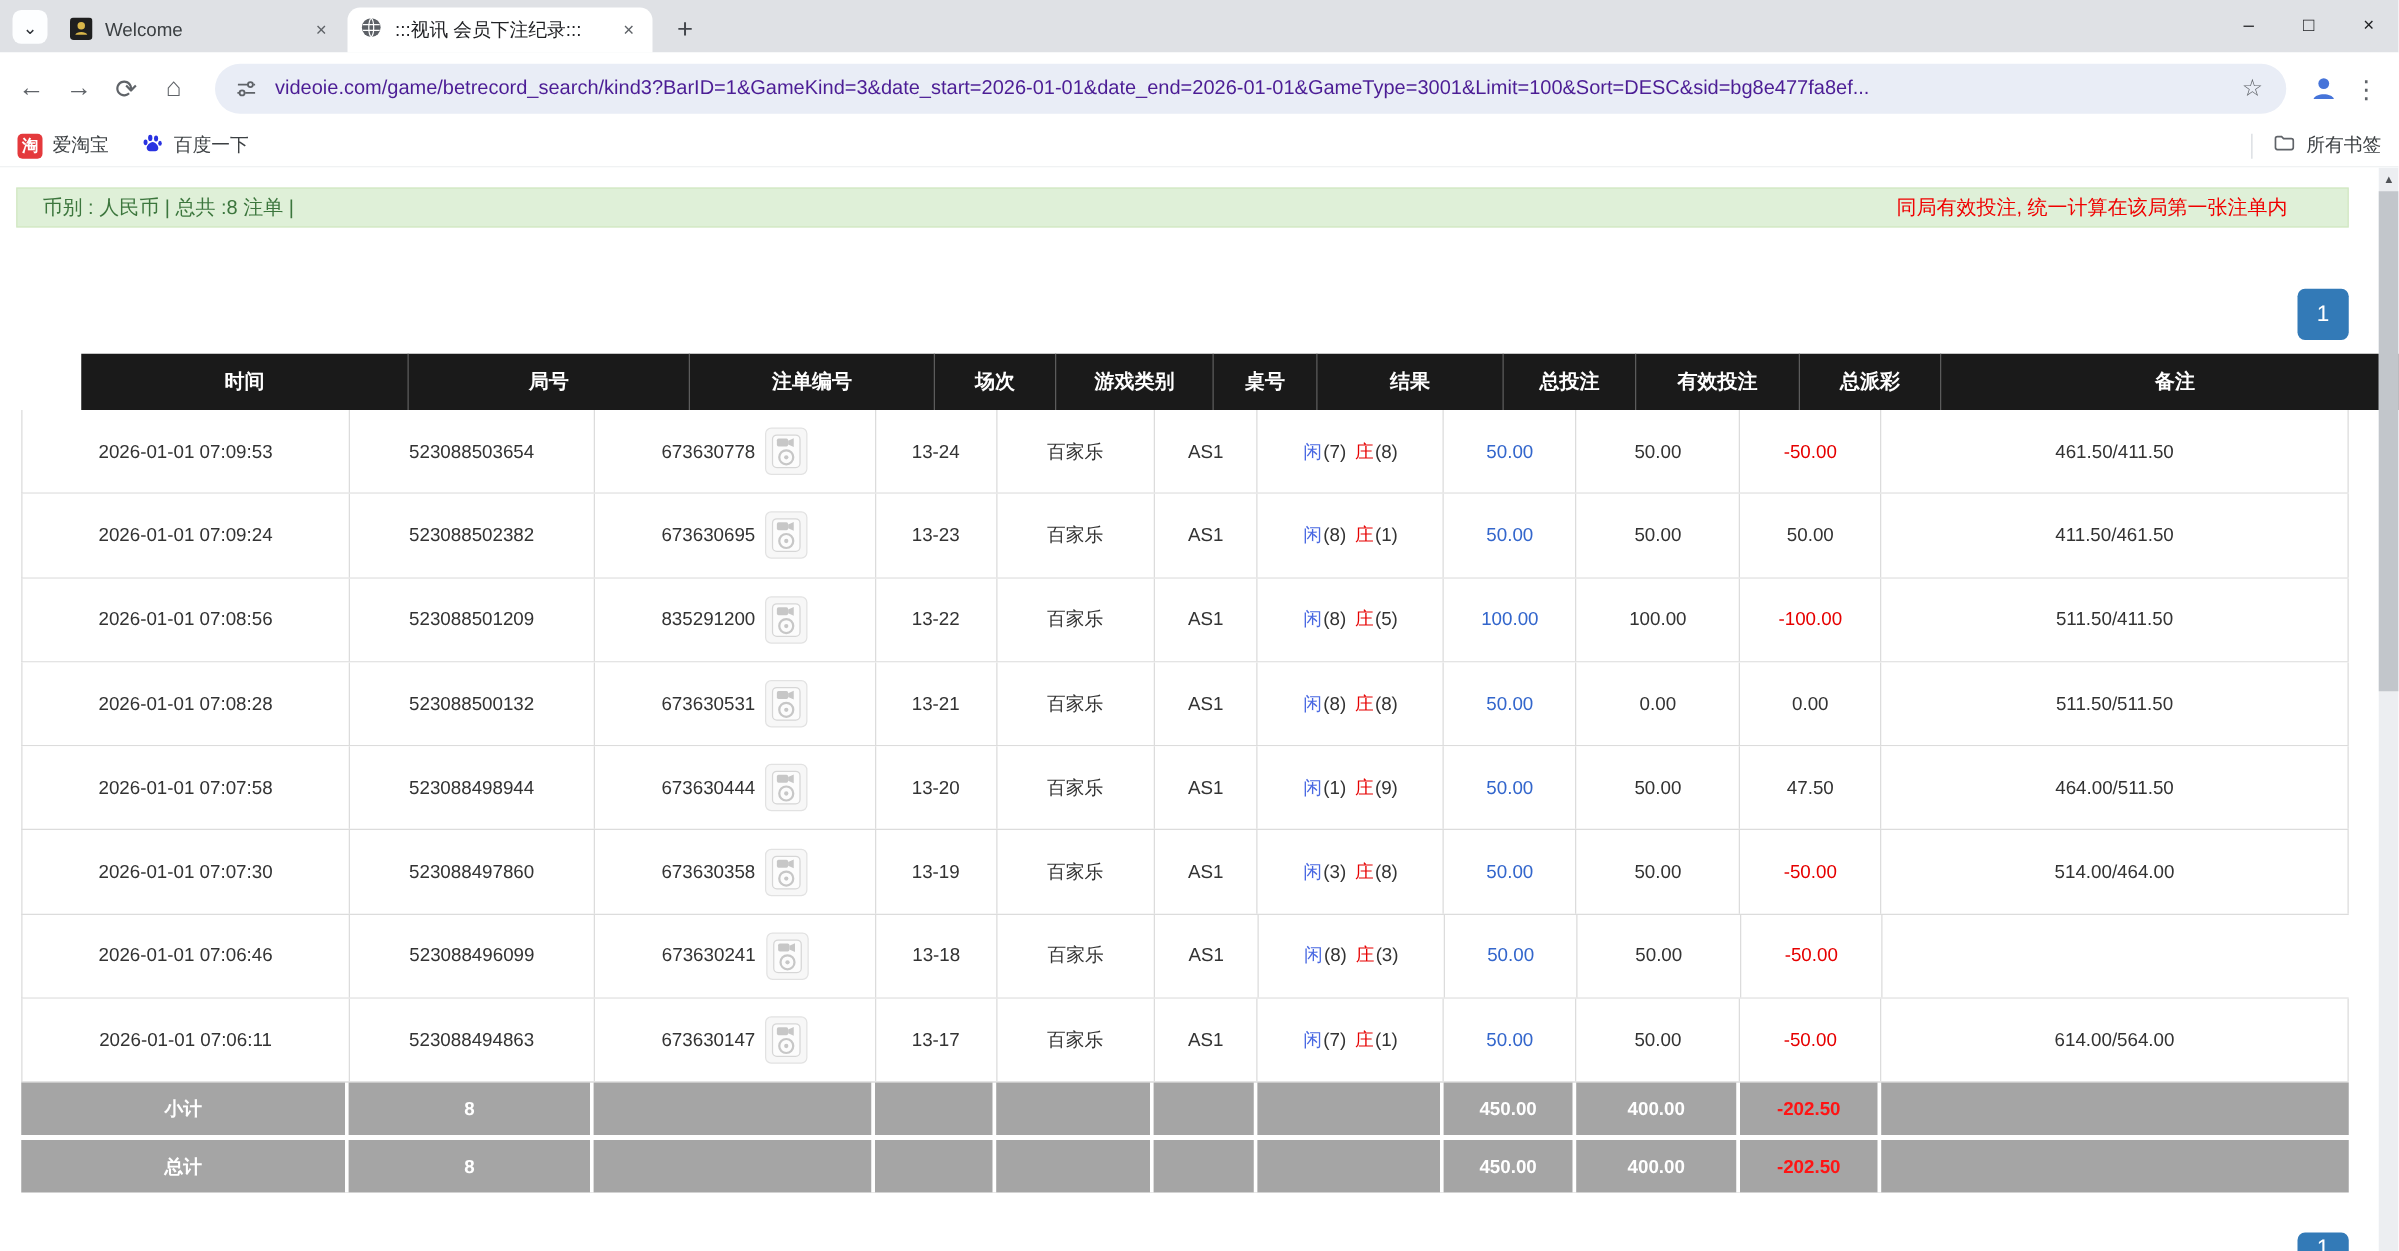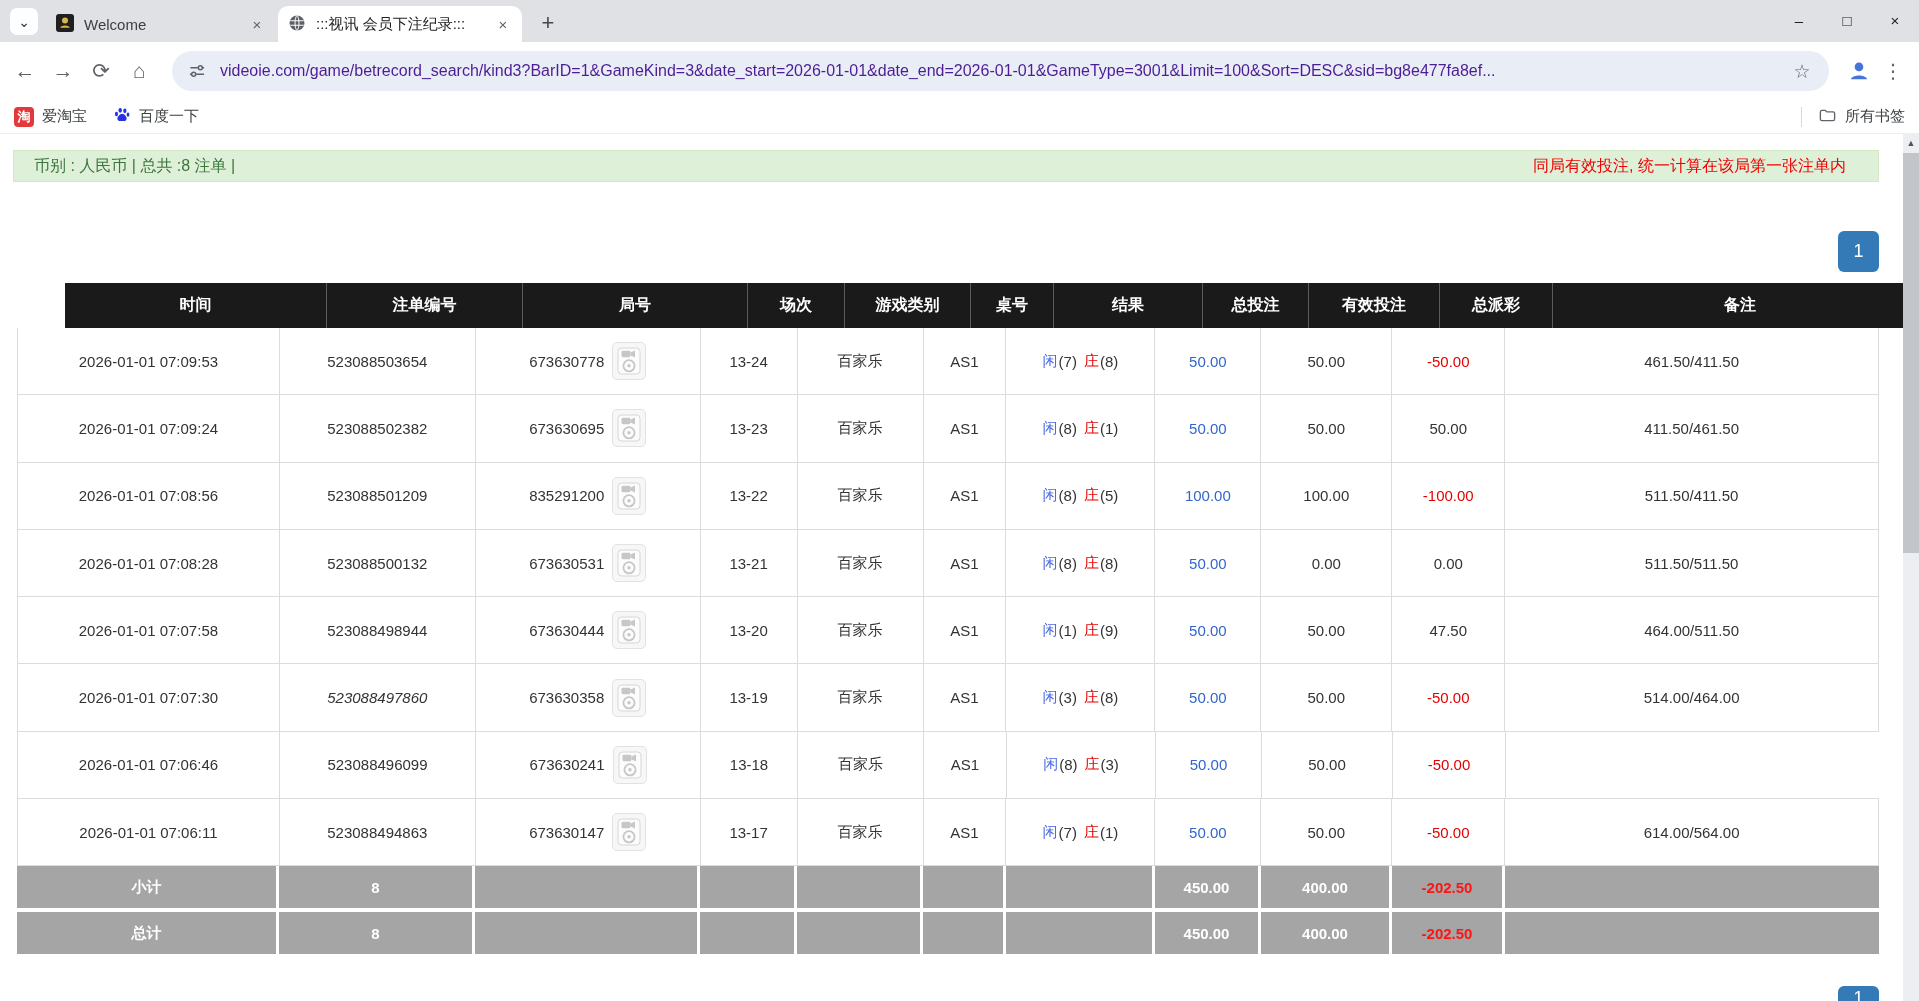--- a/index.html
+++ b/index.html
@@ -39,21 +39,21 @@
                    display:flex; align-items:center; justify-content:center; }
   .bm-right { margin-left:auto; display:flex; align-items:center; }
   .bm-sep { width:1px; height:20px; background:#d5d9de; margin-right:16px; }
   .bm-folder { display:flex; align-items:center; }
   .bm-folder .bm-label { margin-left:8px; }
 
   
   .page { position:absolute; top:134px; left:0; right:0; bottom:0; background:#fff; overflow:hidden; }
 
   .summary-bar { position:absolute; top:16px; left:13px; width:1866px; height:32px; background:#dff0d8; border:1px solid #d2e8c2;
-                 display:flex; align-items:center; justify-content:space-between; padding:0 32px 0 20px; }
+                 display:flex; align-items:center; justify-content:space-between; padding:0 48px 0 20px; }
   .summary-text { color:#3c763d; font-size:16px; }
   .notice-text { color:#f00000; font-size:16px; }
 
   .page-btn { position:absolute; width:41px; height:41px; background:#337ab7; border-radius:6px; color:#fff; font-size:18px;
               display:flex; align-items:center; justify-content:center; cursor:pointer; }
   .page-btn.top { left:1838px; top:97px; }
   .page-btn.bottom { left:1838px; top:852px; height:24px; border-radius:6px; }
 
   
   .bet-table { position:absolute; left:17px; top:149px; width:1862px; }
@@ -190,22 +190,22 @@
     <div class="summary-bar">
       <span class="summary-text">币别 : 人民币 | 总共 :8 注单 |</span>
       <span class="notice-text">同局有效投注, 统一计算在该局第一张注单内</span>
     </div>
 
     <div class="page-btn top">1</div>
 
     <div class="bet-table">
       <div class="h-row">
           <div class="cell h-cell" style="width: 262px;">时间</div>
+          <div class="cell h-cell" style="width: 225px;">局号</div>
           <div class="cell h-cell" style="width: 196px;">注单编号</div>
-          <div class="cell h-cell" style="width: 225px;">局号</div>
           <div class="cell h-cell" style="width: 97px;">场次</div>
           <div class="cell h-cell" style="width: 126px;">游戏类别</div>
           <div class="cell h-cell" style="width: 83px;">桌号</div>
           <div class="cell h-cell" style="width: 149px;">结果</div>
           <div class="cell h-cell" style="width: 106px;">总投注</div>
           <div class="cell h-cell" style="width: 131px;">有效投注</div>
           <div class="cell h-cell" style="width: 113px;">总派彩</div>
           <div class="cell h-cell" style="width: 374px;">备注</div>
         </div>
       <div>
@@ -349,21 +349,21 @@
               <span class="res-b">庄</span>
               <span>(9)</span>
             </div>
             <div class="cell b-cell amt-blue" style="width: 106px;">50.00</div>
             <div class="cell b-cell" style="width: 131px;">50.00</div>
             <div class="cell b-cell" style="width: 113px;">47.50</div>
             <div class="cell b-cell" style="width: 374px;">464.00/511.50</div>
           </div>
           <div class="t-row">
             <div class="cell b-cell" style="width: 262px;">2026-01-01 07:07:30</div>
-            <div class="cell b-cell" style="width: 196px; font-style: italic;">523088497860</div>
+            <div class="cell b-cell" style="width: 196px;">523088497860</div>
             <div class="cell b-cell round-cell" style="width: 225px;">
               <span class="round-num">673630358</span>
               <div class="video-btn">
                 <svg width="24" height="28" viewBox="0 0 24 28">
                   <rect x="1" y="1" width="22" height="26" rx="3.5" fill="#fcfcfc" stroke="#d6d6d6"></rect>
                   <rect x="4.5" y="3.8" width="9" height="6.4" rx="1.4" fill="#c7c7c7"></rect>
                   <path d="M13.5 5.5l4.5-2v7l-4.5-2z" fill="#c7c7c7"></path>
                   <circle cx="12" cy="18.8" r="5.6" fill="none" stroke="#c7c7c7" stroke-width="1.8"></circle>
                   <circle cx="12" cy="18.8" r="1.7" fill="#c7c7c7"></circle>
                 </svg>

